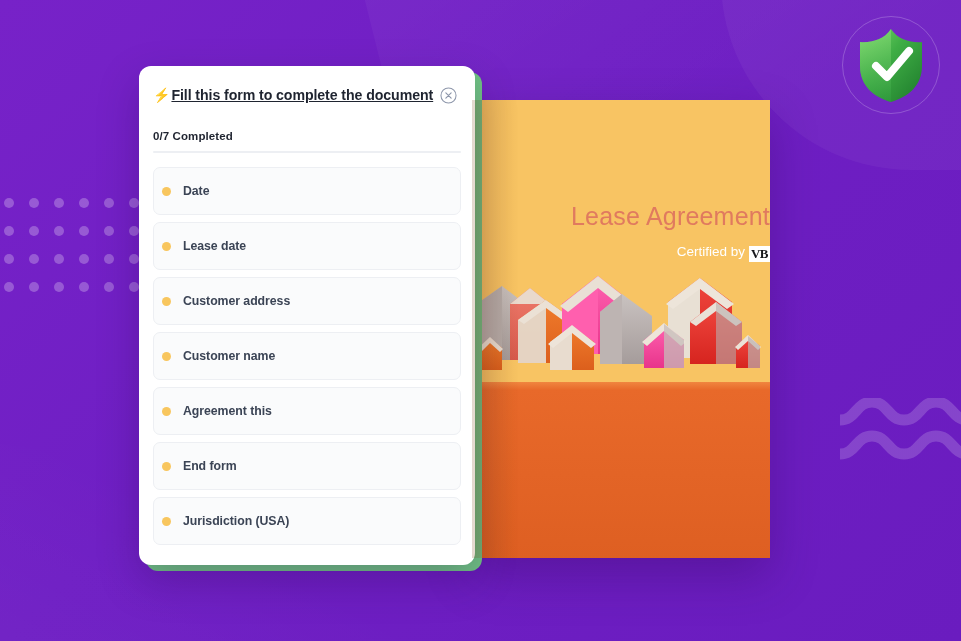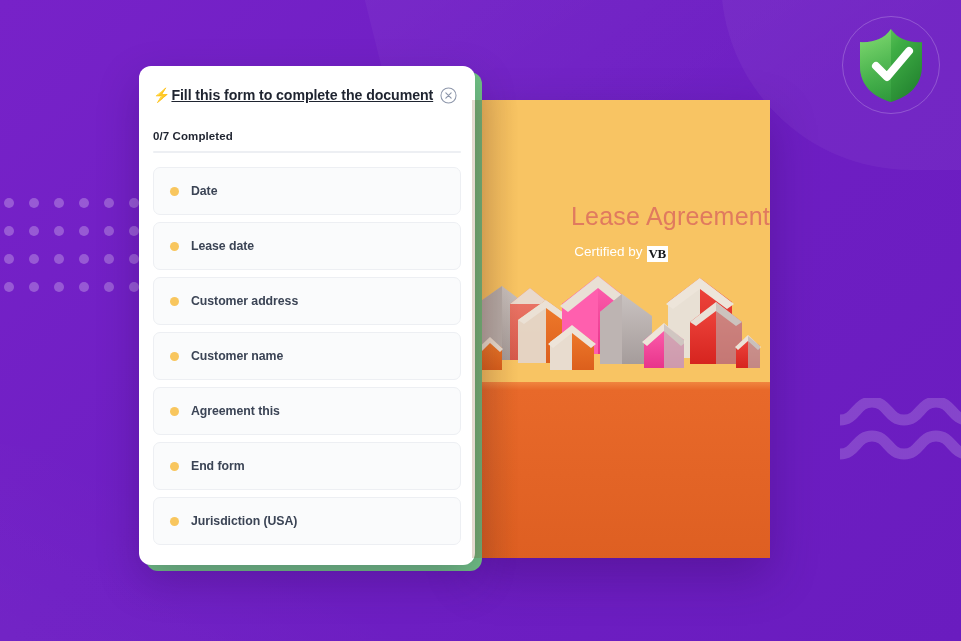--- a/index.html
+++ b/index.html
@@ -121,21 +121,21 @@
     text-align: right;
     font-size: 25px;
     font-weight: 400;
     letter-spacing: 0.2px;
     color: #E07A5F;
   }
   .doc-certified {
     position: absolute;
     left: 0; right: 0;
     top: 144px;
-    text-align: center;
+    text-align: right;
     font-size: 13.5px;
     font-weight: 400;
     color: #FFFFFF;
   }
   .doc-logo {
     display: inline-block;
     vertical-align: -2px;
     margin-left: 4px;
     background: #FFFFFF;
     color: #15171A;
@@ -250,21 +250,21 @@
     flex-direction: column;
     gap: 7px;
   }
   .field-row {
     height: 48px;
     border: 1px solid #EDEFF3;
     border-radius: 7px;
     background: #FAFBFC;
     display: flex;
     align-items: center;
-    padding-left: 16px;
+    padding-left: 8px;
     cursor: pointer;
   }
   .field-dot {
     width: 9px;
     height: 9px;
     border-radius: 50%;
     background: #F8C65E;
     flex: 0 0 auto;
     margin-right: 12px;
   }

